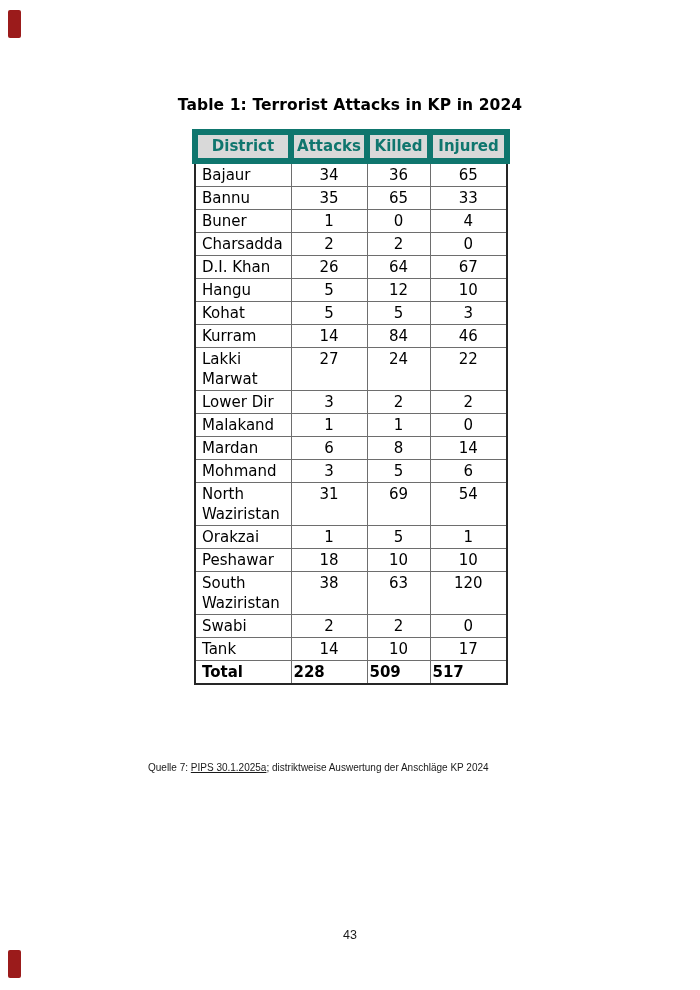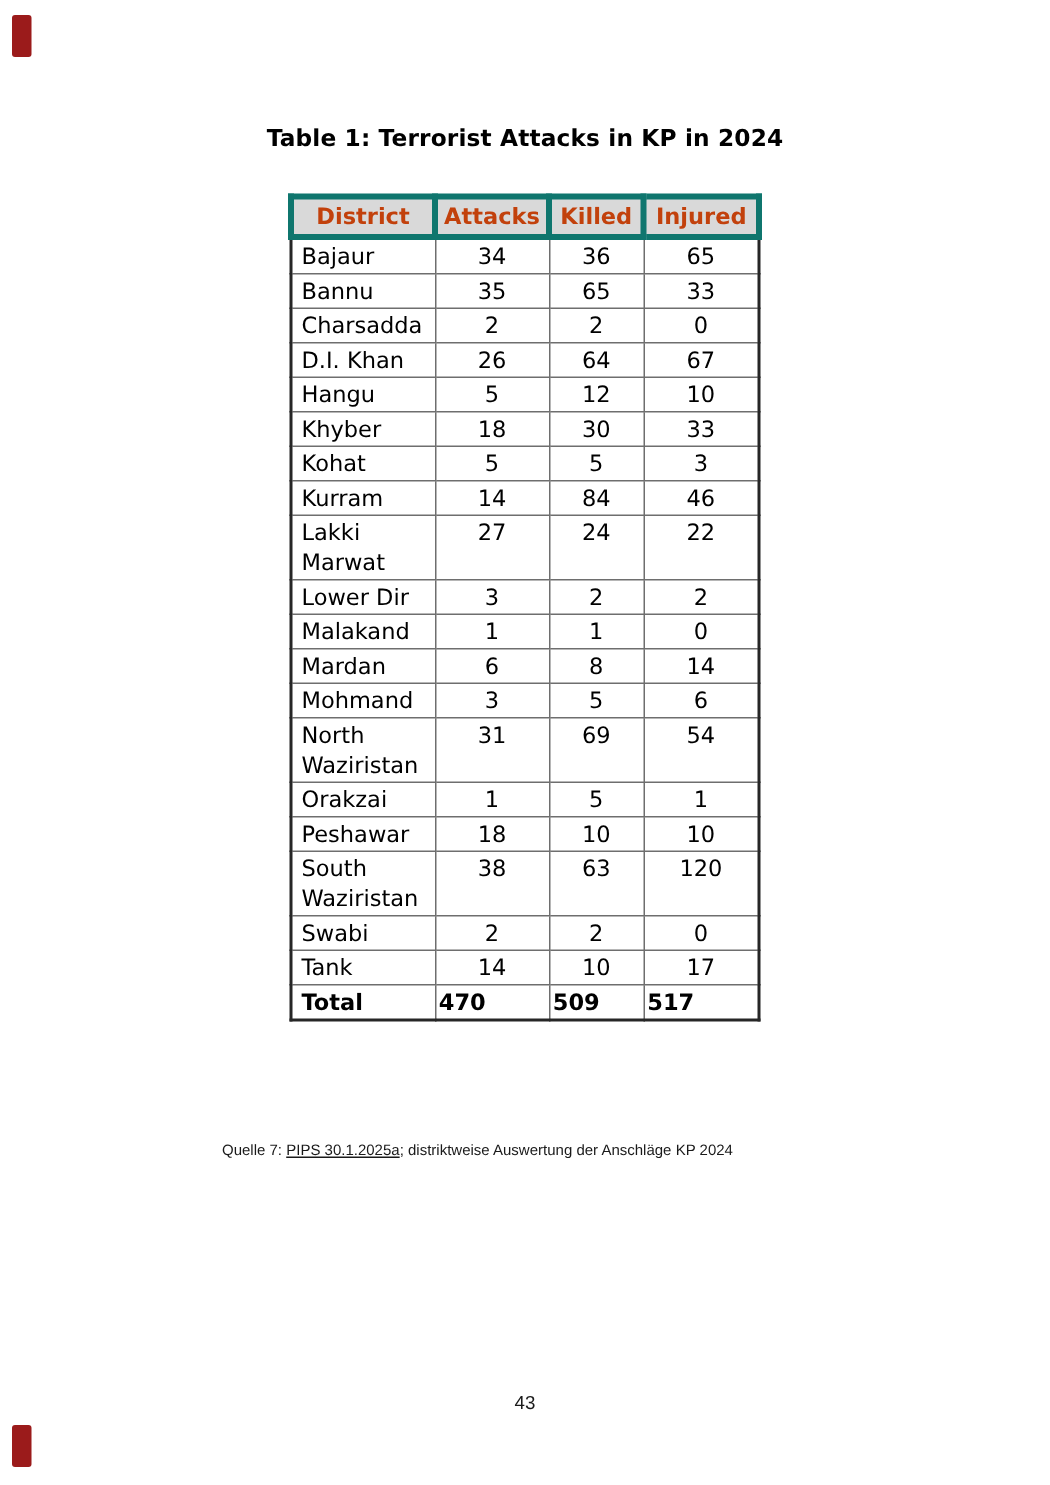--- a/index.html
+++ b/index.html
@@ -16,21 +16,21 @@
     position: absolute;
     left: 8px;
     width: 13px;
     height: 28px;
     border-radius: 2px;
   }
   .rev-mark.top { top: 10px; }
   .rev-mark.bottom { top: 950px; }
   .doc-title {
     position: absolute;
-    top: 83px;
+    top: 96px;
     left: 0;
     width: 700px;
     margin: 0;
     text-align: center;
     font-size: 15.5px;
     font-weight: bold;
     color: #000000;
     letter-spacing: 0.1px;
   }
   table.data-table {
@@ -41,27 +41,27 @@
     border-collapse: collapse;
     table-layout: fixed;
     border: 2px solid #262626;
   }
   .data-table col.c-district { width: 96px; }
   .data-table col.c-attacks  { width: 76px; }
   .data-table col.c-killed   { width: 63px; }
   .data-table col.c-injured  { width: 77px; }
   .data-table th {
     background: #d9d9d9;
-    border: 4px solid #0f766e;
+    border: 6px solid #0f766e;
     font-size: 15px;
     font-weight: bold;
     text-align: center;
     padding: 2px 0;
     line-height: 19px;
-    color: #c2410c;
+    color: #0f766e;
   }
   .data-table td {
     border: 1px solid #6e6e6e;
     font-size: 15px;
     line-height: 20px;
     padding: 1px 6px;
     vertical-align: top;
     color: #000000;
   }
   .data-table td.num {
@@ -130,44 +130,44 @@
           <td class="num">36</td>
           <td class="num">65</td>
         </tr>
         <tr>
           <td>Bannu</td>
           <td class="num">35</td>
           <td class="num">65</td>
           <td class="num">33</td>
         </tr>
         <tr>
+          <td>Buner</td>
+          <td class="num">1</td>
+          <td class="num">0</td>
+          <td class="num">4</td>
+        </tr>
+        <tr>
           <td>Charsadda</td>
           <td class="num">2</td>
           <td class="num">2</td>
           <td class="num">0</td>
         </tr>
         <tr>
           <td>D.I. Khan</td>
           <td class="num">26</td>
           <td class="num">64</td>
           <td class="num">67</td>
         </tr>
         <tr>
           <td>Hangu</td>
           <td class="num">5</td>
           <td class="num">12</td>
           <td class="num">10</td>
         </tr>
         <tr>
-          <td>Khyber</td>
-          <td class="num">18</td>
-          <td class="num">30</td>
-          <td class="num">33</td>
-        </tr>
-        <tr>
           <td>Kohat</td>
           <td class="num">5</td>
           <td class="num">5</td>
           <td class="num">3</td>
         </tr>
         <tr>
           <td>Kurram</td>
           <td class="num">14</td>
           <td class="num">84</td>
           <td class="num">46</td>
@@ -233,21 +233,21 @@
           <td class="num">0</td>
         </tr>
         <tr>
           <td>Tank</td>
           <td class="num">14</td>
           <td class="num">10</td>
           <td class="num">17</td>
         </tr>
         <tr class="total">
           <td>Total</td>
-          <td class="num">470</td>
+          <td class="num">228</td>
           <td class="num">509</td>
           <td class="num">517</td>
         </tr>
       </tbody>
   </table>
 
   <p class="caption"><span>Quelle 7: </span><a class="src-link">PIPS 30.1.2025a</a><span>; distriktweise Auswertung der Anschläge KP 2024</span></p>
 
   <div class="page-number">43</div>
 

